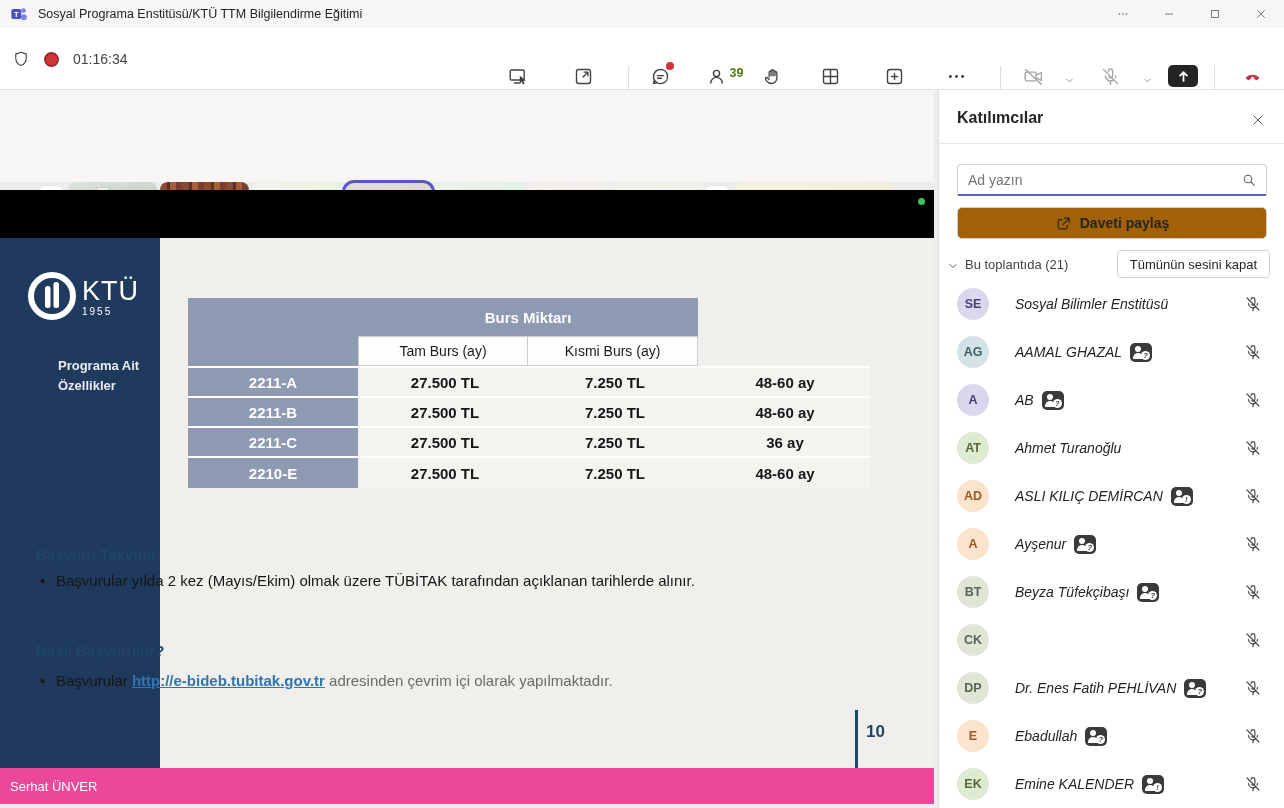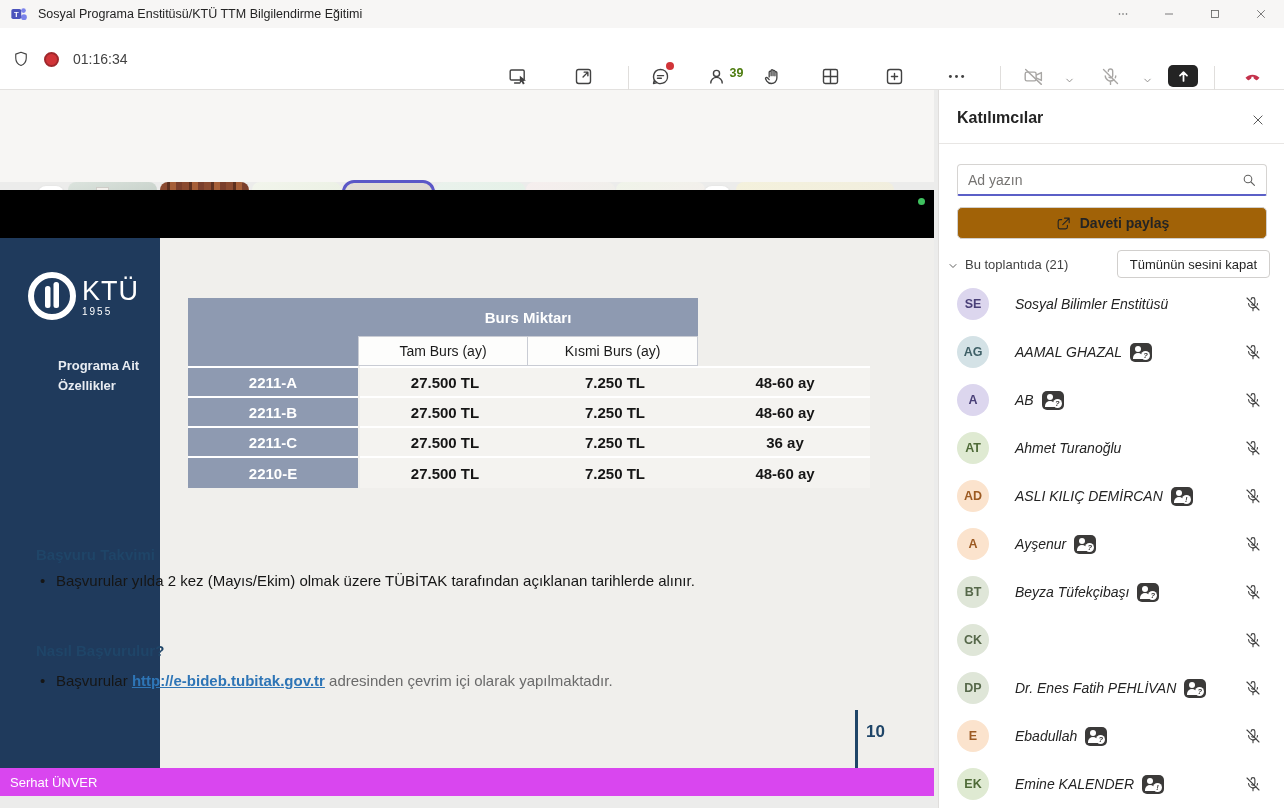--- a/index.html
+++ b/index.html
@@ -76,21 +76,21 @@
   .val-row > div { flex:1; display:flex; align-items:center; justify-content:center; }
 
   .sec-head { position:absolute; left:36px; font-size:15px; font-weight:bold; color:#1f4568; }
   .bullet { position:absolute; left:40px; width:672px; font-size:15px; color:#161616; line-height:1.4; display:flex; }
   .bullet .dot { width:16px; flex:none; }
   .link { color:#2e75b6; font-weight:bold; text-decoration:underline; }
   .gray-txt { color:#6a6a6a; }
   .page-rule { position:absolute; left:855px; top:472px; width:3px; height:58px; background:#1f4568; }
   .page-num { position:absolute; left:866px; top:484px; font-size:17px; font-weight:bold; color:#1f4568; }
 
-  .stage-black-bottom { position:absolute; left:0; top:768px; width:934px; height:28px; background:#d946ef; display:flex; align-items:center; }
+  .stage-black-bottom { position:absolute; left:0; top:768px; width:934px; height:36px; background:#ec4899; display:flex; align-items:center; }
   .presenter { margin-left:10px; color:#ffffff; font-size:13px; }
 
   
   .panel { position:absolute; left:938px; top:90px; width:346px; height:718px; background:#ffffff; border-left:1px solid #e0dedc; }
   .panel-title { position:absolute; left:18px; top:19px; font-size:16px; font-weight:bold; color:#242424; }
   .panel-close { position:absolute; right:16px; top:20px; width:20px; height:20px; color:#424242; display:flex; align-items:center; justify-content:center; }
   .panel-close svg { width:14px; height:14px; }
   .panel-divider { position:absolute; left:0; top:53px; width:100%; height:1px; background:#e8e6e4; }
   .search-box { position:absolute; left:18px; top:74px; width:310px; height:32px; background:#fff; border:1px solid #d6d4d2; border-bottom:2px solid #5b5fc7; border-radius:4px 4px 2px 2px; display:flex; align-items:center; }
   .search-box input { flex:1; border:none; outline:none; font-family:inherit; font-size:14px; color:#424242; padding:0 8px 0 10px; background:transparent; }

